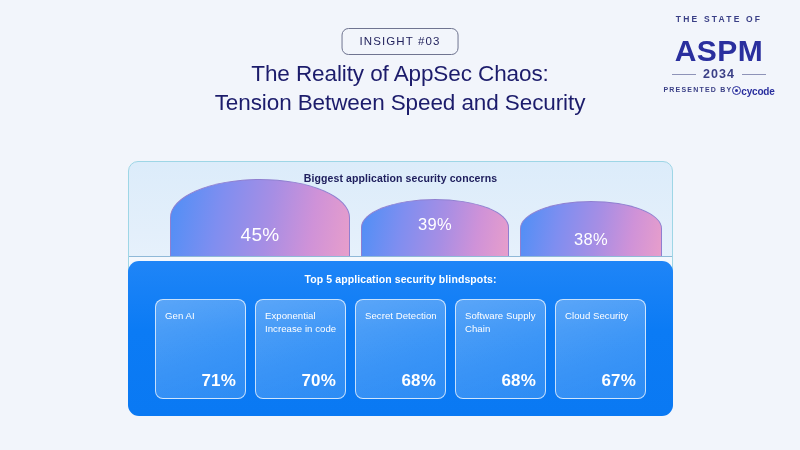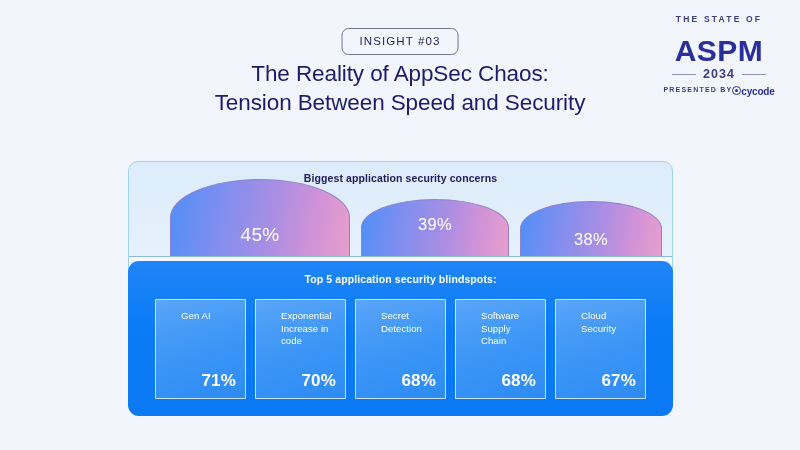--- a/index.html
+++ b/index.html
@@ -206,24 +206,24 @@
     left: 27px;
     right: 27px;
     top: 38px;
     height: 100px;
     display: flex;
     gap: 9px;
   }
   .bcard {
     flex: 1;
     border: 1px solid rgba(255,255,255,0.72);
-    border-radius: 1px;
+    border-radius: 8px;
     background: linear-gradient(160deg, rgba(255,255,255,0.30) 0%, rgba(255,255,255,0.20) 55%, rgba(255,255,255,0.14) 100%);
     position: relative;
-    padding: 10px 8px 8px 25px;
+    padding: 10px 8px 8px 9px;
   }
   .bcard-label {
     color: #ffffff;
     font-size: 9.6px;
     line-height: 12.6px;
     font-weight: 400;
     letter-spacing: 0.05px;
   }
   .bcard-val {
     position: absolute;

